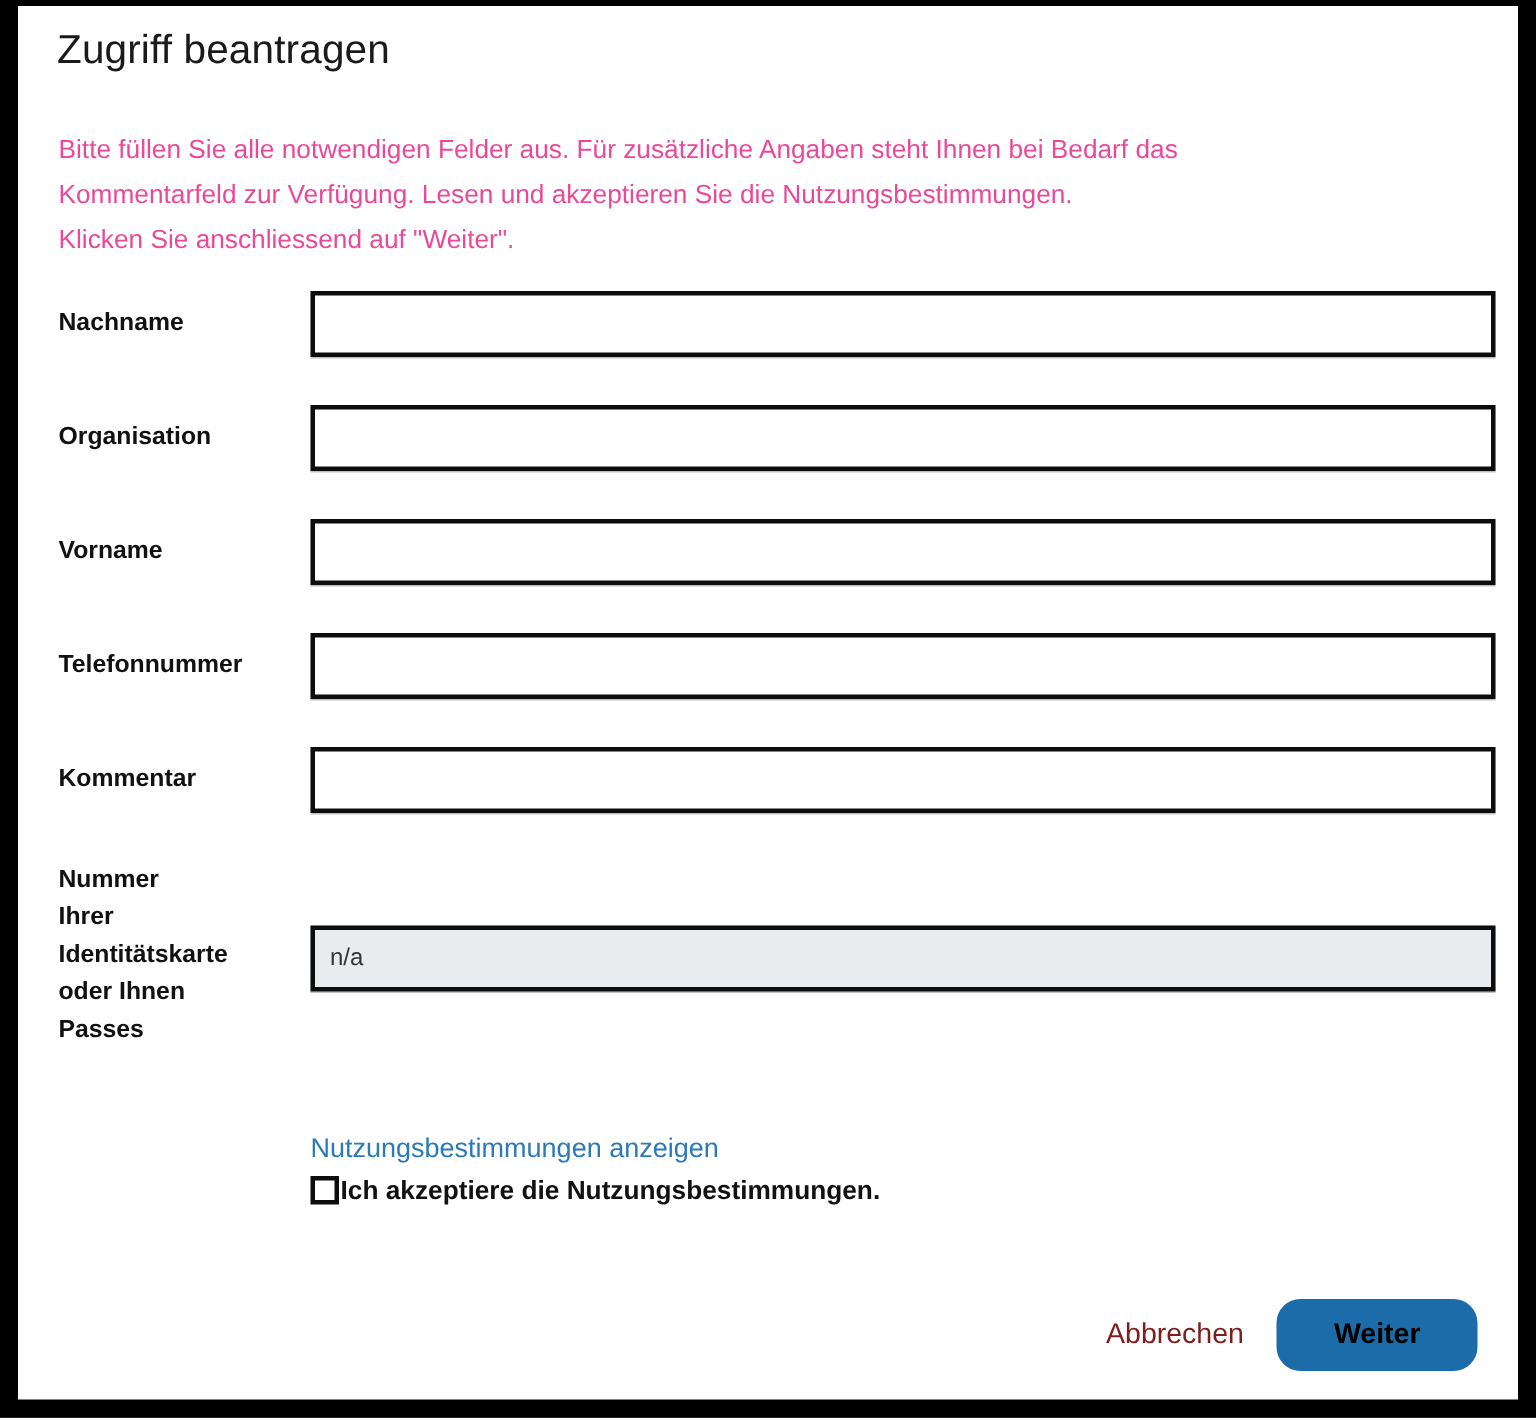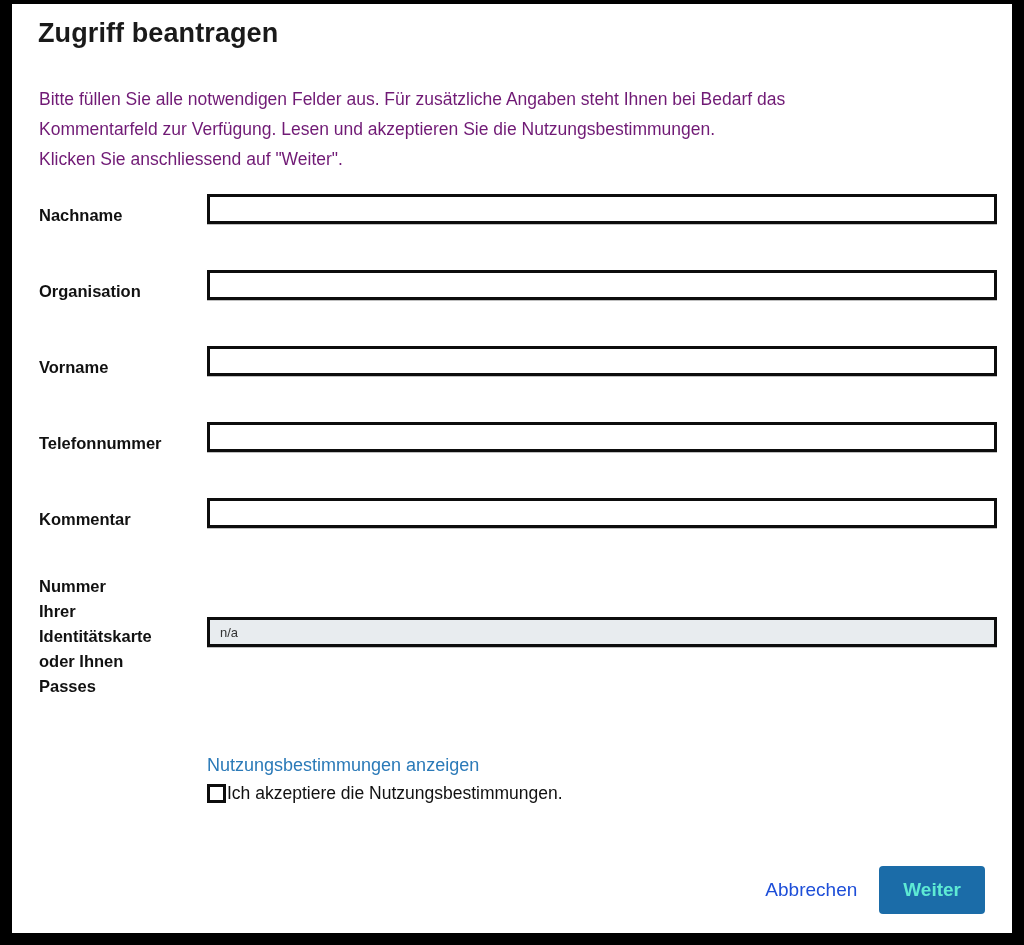--- a/index.html
+++ b/index.html
@@ -34,34 +34,34 @@
     box-sizing: border-box;
     padding: 0;
     overflow: hidden;
   }
 
   .title {
     position: absolute;
     left: 26px;
     top: 14px;
     font-size: 27px;
-    font-weight: 700;
+    font-weight: 400;
     color: #1a1a1a;
     letter-spacing: 0.1px;
     white-space: nowrap;
   }
 
   .intro {
     position: absolute;
     left: 27px;
     top: 80px;
     width: 930px;
     font-size: 17.5px;
     line-height: 30px;
-    color: #701a75;
+    color: #ec4899;
   }
   .intro-line { display: block; white-space: nowrap; }
 
   
   .form {
     position: absolute;
     left: 0;
     top: 190px;
     width: 100%;
   }
@@ -81,26 +81,26 @@
     font-weight: bold;
     color: #111111;
     line-height: 43px;
   }
 
   .row-field {
     position: absolute;
     left: 195px;
     top: 0;
     width: 790px;
-    height: 30px;
+    height: 44px;
     box-sizing: border-box;
     border: 3px solid #0d0d0d;
     background: #ffffff;
     font-family: "Liberation Sans", sans-serif;
-    font-size: 13px;
+    font-size: 16px;
     color: #1a1a1a;
     padding: 0 10px;
     outline: none;
     border-radius: 0;
     box-shadow: 0 1px 0 rgba(0,0,0,0.25);
   }
 
   
   .row-tall { height: 150px; }
   .row-tall .row-label {
@@ -139,53 +139,53 @@
     width: 19px;
     height: 19px;
     box-sizing: border-box;
     border: 3px solid #0d0d0d;
     background: #ffffff;
     flex: 0 0 auto;
     cursor: pointer;
   }
   .accept-label {
     font-size: 17.5px;
-    font-weight: normal;
+    font-weight: bold;
     color: #111111;
     white-space: nowrap;
     margin-left: 1px;
   }
 
   
   .footer {
     position: absolute;
     right: 27px;
     top: 862px;
     display: flex;
     align-items: center;
   }
   .btn-cancel {
     font-size: 19px;
-    color: #1d4ed8;
+    color: #7f1d1d;
     background: none;
     border: none;
     font-family: "Liberation Sans", sans-serif;
     cursor: pointer;
     padding: 0 22px 0 0;
     white-space: nowrap;
   }
   .btn-next {
     font-size: 19px;
     font-weight: bold;
-    color: #5eead4;
+    color: #000000;
     background: #1b6ca8;
     border: none;
-    border-radius: 4px;
-    font-family: "Liberation Sans", sans-serif;
-    padding: 13px 24px;
+    border-radius: 16px;
+    font-family: "Liberation Sans", sans-serif;
+    padding: 13px 38px;
     cursor: pointer;
     white-space: nowrap;
     line-height: 22px;
   }
 </style>
 </head>
 <body>
 
 <div class="screen">
   <div class="dialog">

